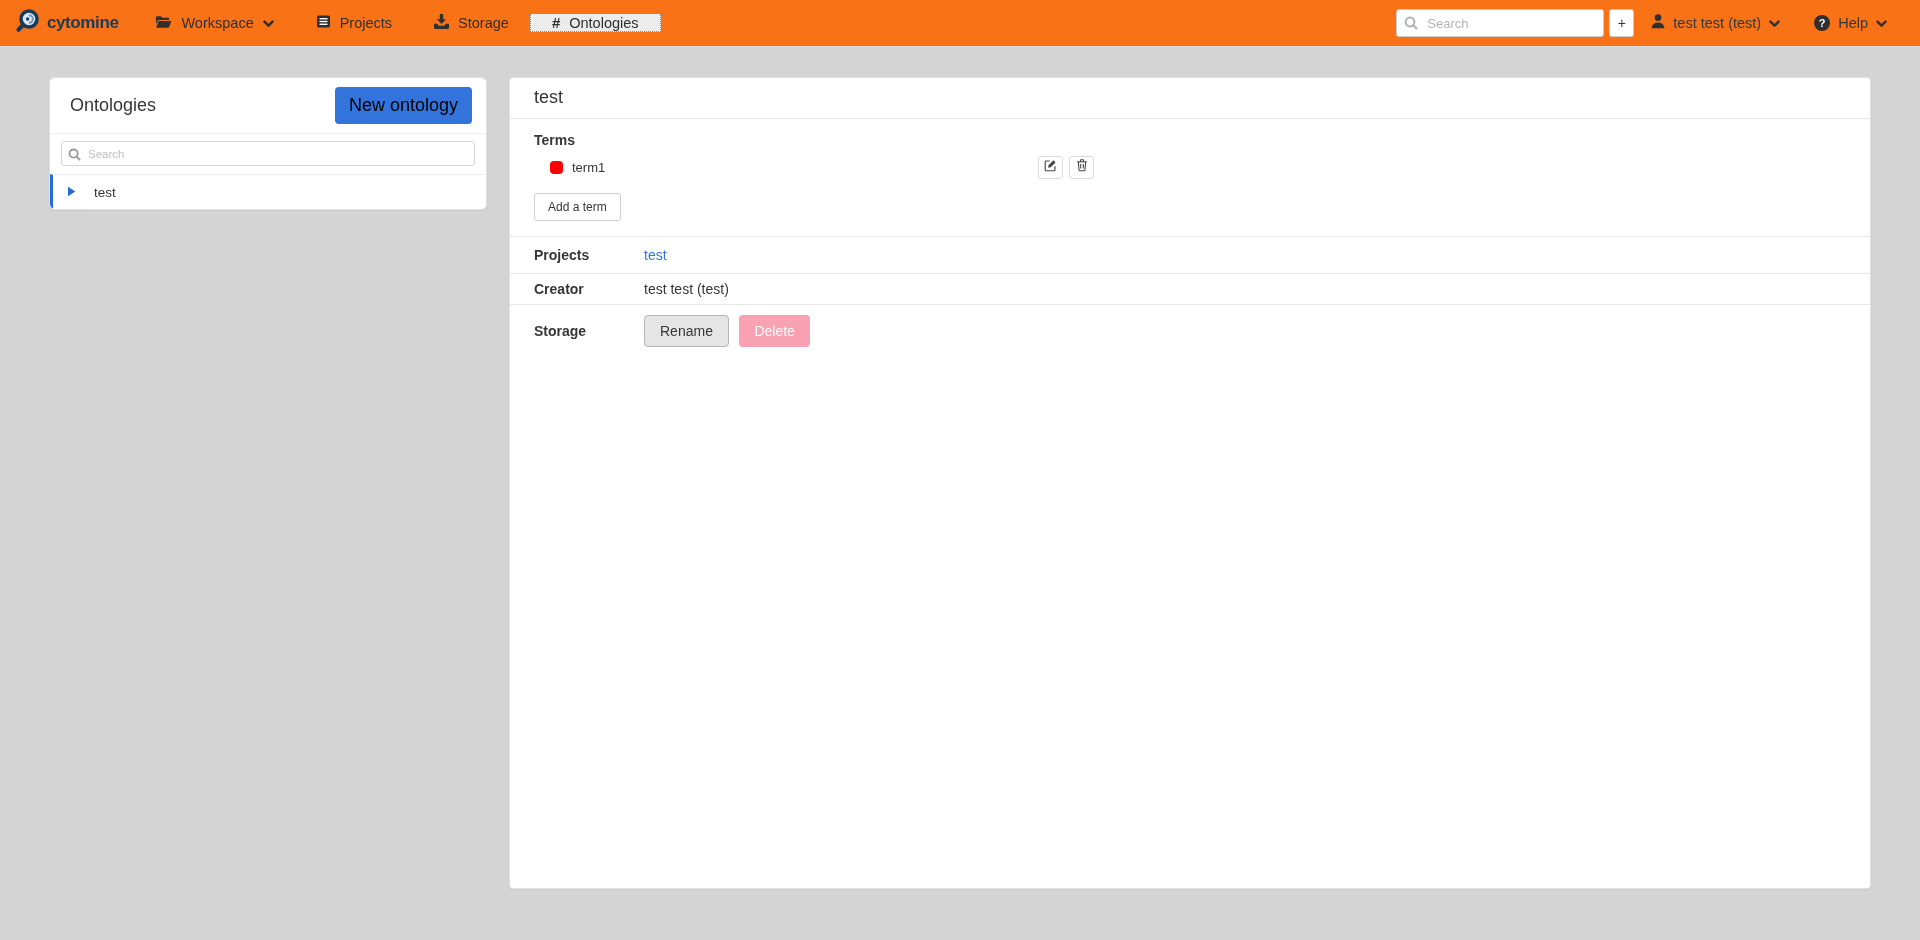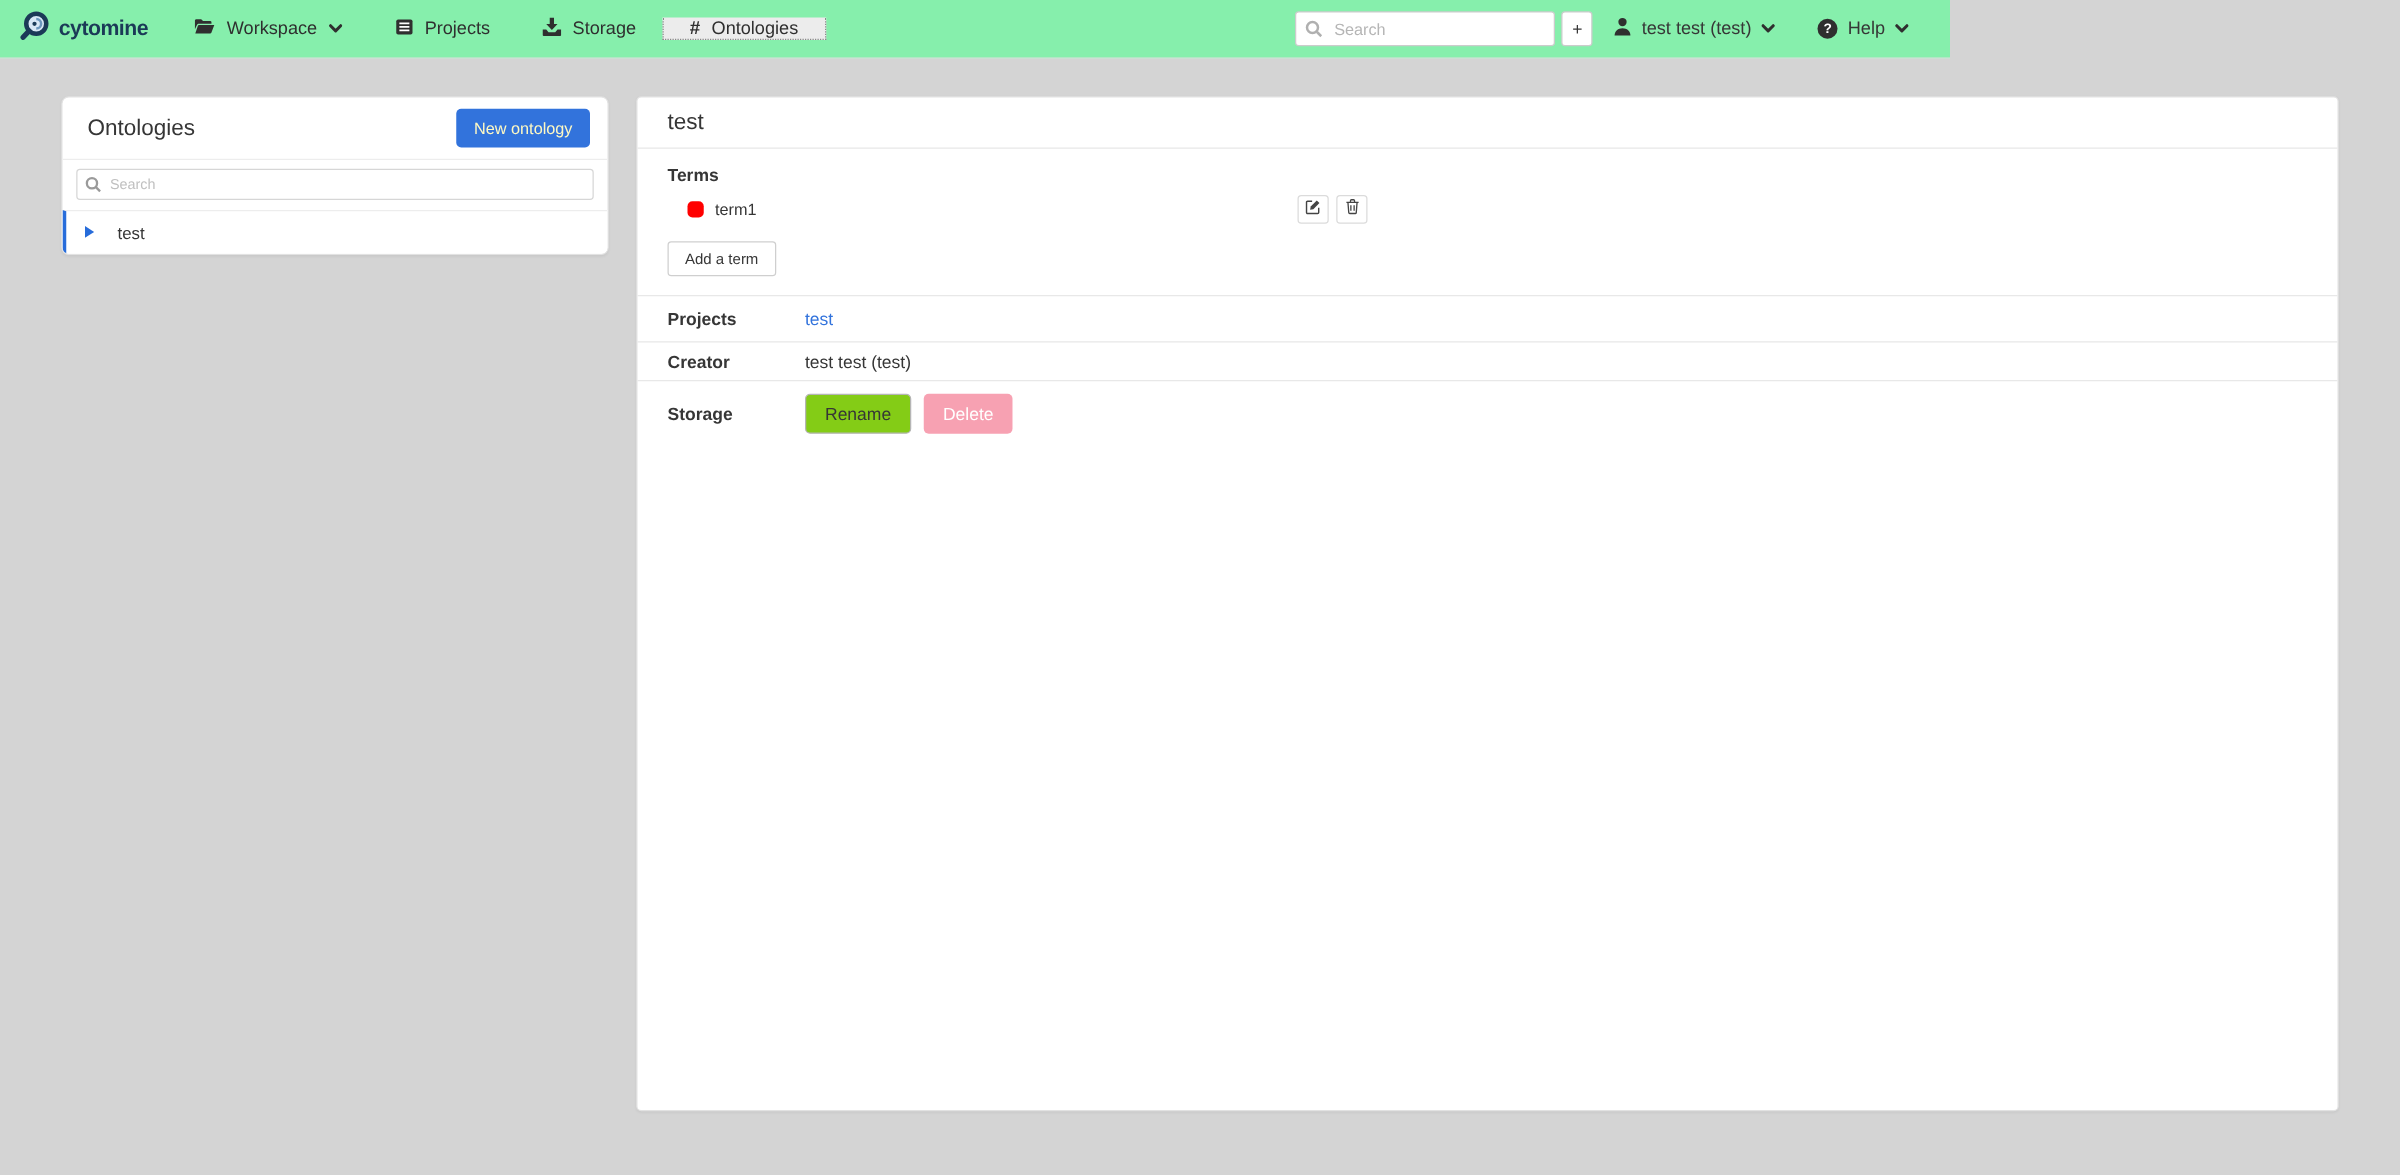--- a/index.html
+++ b/index.html
@@ -6,22 +6,22 @@
   html,body { width:1920px; height:940px; }
   body {
     font-family:"Liberation Sans", sans-serif;
     background:#d4d4d4;
     color:#363636;
     overflow:hidden;
     position:relative;
   }
   
   .navbar {
-    position:absolute; top:0; left:0; width:1560px; height:47px;
-    background:#86efac; border-bottom:1px solid #dddddd;
+    position:absolute; top:0; left:0; width:1920px; height:47px;
+    background:#f97316; border-bottom:1px solid #dddddd;
     display:flex; align-items:stretch; z-index:10;
   }
   .brand { display:flex; align-items:center; padding:0 16px 0 12px; cursor:pointer; }
   .brand-text { font-weight:bold; font-size:17px; color:#1b3a57; letter-spacing:-0.4px; margin-left:5px; }
   .nav-left { display:flex; align-items:center; }
   .nav-item {
     display:flex; align-items:center; gap:9px; padding:0 21px;
     font-size:14.5px; color:#2f2f2f; cursor:pointer; white-space:nowrap;
   }
   .nav-item .hash-glyph { font-size:15px; font-weight:bold; color:#2f2f2f; }
@@ -53,22 +53,22 @@
     position:absolute; left:49px; top:77px; width:438px;
     background:#ffffff; border:1px solid #e2e2e2; border-radius:6px;
     box-shadow:0 1px 2px rgba(0,0,0,0.05); overflow:hidden;
   }
   .panel-header {
     display:flex; justify-content:space-between; align-items:center;
     padding:9px 14px 9px 20px; border-bottom:1px solid #ededed;
   }
   .panel-title { font-size:18px; color:#363636; }
   .btn-blue {
-    background:#3273dc; color:#fef9c3; border:none; border-radius:4px;
-    font-size:13px; padding:8px 14px; cursor:pointer; font-family:"Liberation Sans", sans-serif;
+    background:#3273dc; color:#000000; border:none; border-radius:4px;
+    font-size:18px; padding:8px 14px; cursor:pointer; font-family:"Liberation Sans", sans-serif;
   }
   .panel-search-row { padding:7px 11px 8px 11px; }
   .panel-search-wrap { position:relative; }
   .panel-search {
     width:100%; height:25px; border:1px solid #d6d6d6; border-radius:3px;
     font-size:11.5px; padding:0 8px 0 26px; outline:none; color:#363636;
     font-family:"Liberation Sans", sans-serif;
   }
   .panel-search::placeholder { color:#c0c0c0; }
   .panel-search-wrap .mag { position:absolute; left:7px; top:6px; }
@@ -100,21 +100,21 @@
     border:1px solid #cfcfcf; background:#ffffff; border-radius:3px;
     font-size:12px; padding:6px 13px; color:#363636; cursor:pointer;
     font-family:"Liberation Sans", sans-serif;
   }
   .detail-row { display:flex; align-items:center; border-top:1px solid #e8e8e8; padding:10px 24px; }
   .detail-row.compact { padding:7px 24px;align-items:flex-end; }
   .row-label { width:110px; font-weight:bold; font-size:14px; flex:0 0 auto; }
   .link { color:#3273dc; font-size:14px; text-decoration:none; cursor:pointer; }
   .row-value { font-size:14px; color:#363636; }
   .btn-rename {
-    border:1px solid #b5b5b5; background:#84cc16; border-radius:4px;
+    border:1px solid #b5b5b5; background:#e5e5e5; border-radius:4px;
     padding:7px 15px; font-size:14px; color:#363636; cursor:pointer;
     font-family:"Liberation Sans", sans-serif;
   }
   .btn-delete {
     background:#f14668; opacity:0.5; color:#ffffff; border:none; border-radius:4px;
     padding:8px 15px; font-size:14px; margin-left:6px; cursor:pointer;
     font-family:"Liberation Sans", sans-serif;
   }
 </style>
 </head>

